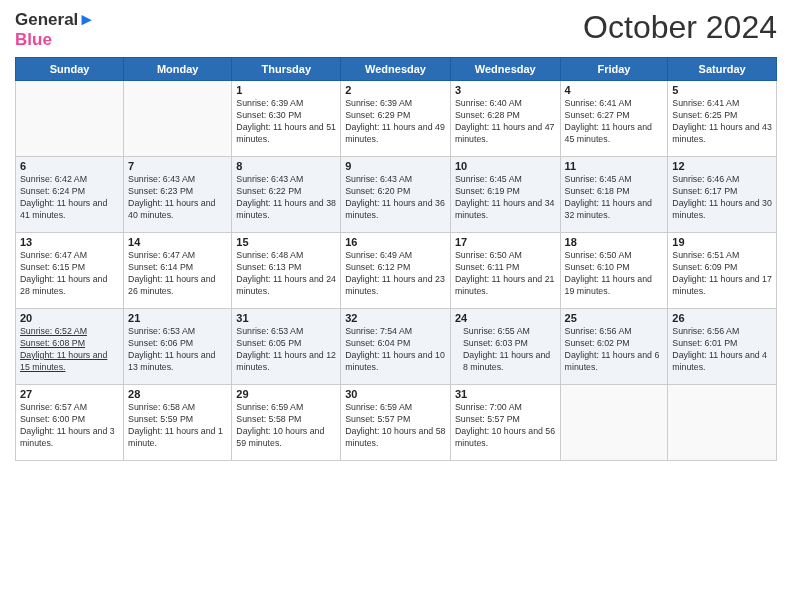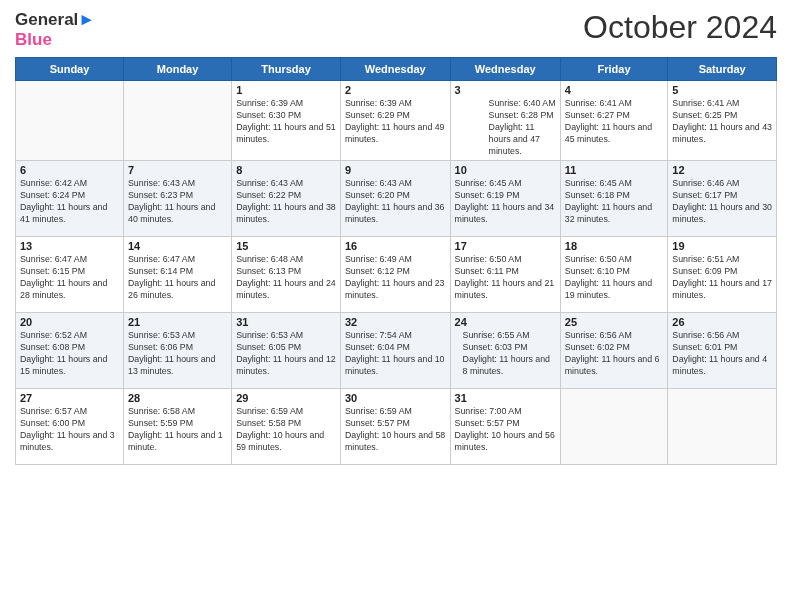--- a/index.html
+++ b/index.html
@@ -121,21 +121,21 @@
 Daylight: 11 hours and 51 minutes.</div>
           </td>
           <td>
             <span class="day-num">2</span>
             <div class="day-info" style="white-space: pre-line;">Sunrise: 6:39 AM
 Sunset: 6:29 PM
 Daylight: 11 hours and 49 minutes.</div>
           </td>
           <td>
             <span class="day-num">3</span>
-            <div class="day-info" style="white-space: pre-line; margin-left: 34px;">Sunrise: 6:40 AM
+            <div class="day-info" style="white-space: pre-line;">Sunrise: 6:40 AM
 Sunset: 6:28 PM
 Daylight: 11 hours and 47 minutes.</div>
           </td>
           <td>
             <span class="day-num">4</span>
             <div class="day-info" style="white-space: pre-line;">Sunrise: 6:41 AM
 Sunset: 6:27 PM
 Daylight: 11 hours and 45 minutes.</div>
           </td>
           <td>
@@ -229,21 +229,21 @@
           <td>
             <span class="day-num">19</span>
             <div class="day-info" style="white-space: pre-line;">Sunrise: 6:51 AM
 Sunset: 6:09 PM
 Daylight: 11 hours and 17 minutes.</div>
           </td>
         </tr>
         <tr class="row-shaded">
           <td>
             <span class="day-num">20</span>
-            <div class="day-info" style="white-space: pre-line;">Sunrise: 6:52 AM
+            <div class="day-info" style="white-space: pre-line; text-decoration: underline;">Sunrise: 6:52 AM
 Sunset: 6:08 PM
 Daylight: 11 hours and 15 minutes.</div>
           </td>
           <td>
             <span class="day-num">21</span>
             <div class="day-info" style="white-space: pre-line;">Sunrise: 6:53 AM
 Sunset: 6:06 PM
 Daylight: 11 hours and 13 minutes.</div>
           </td>
           <td>

